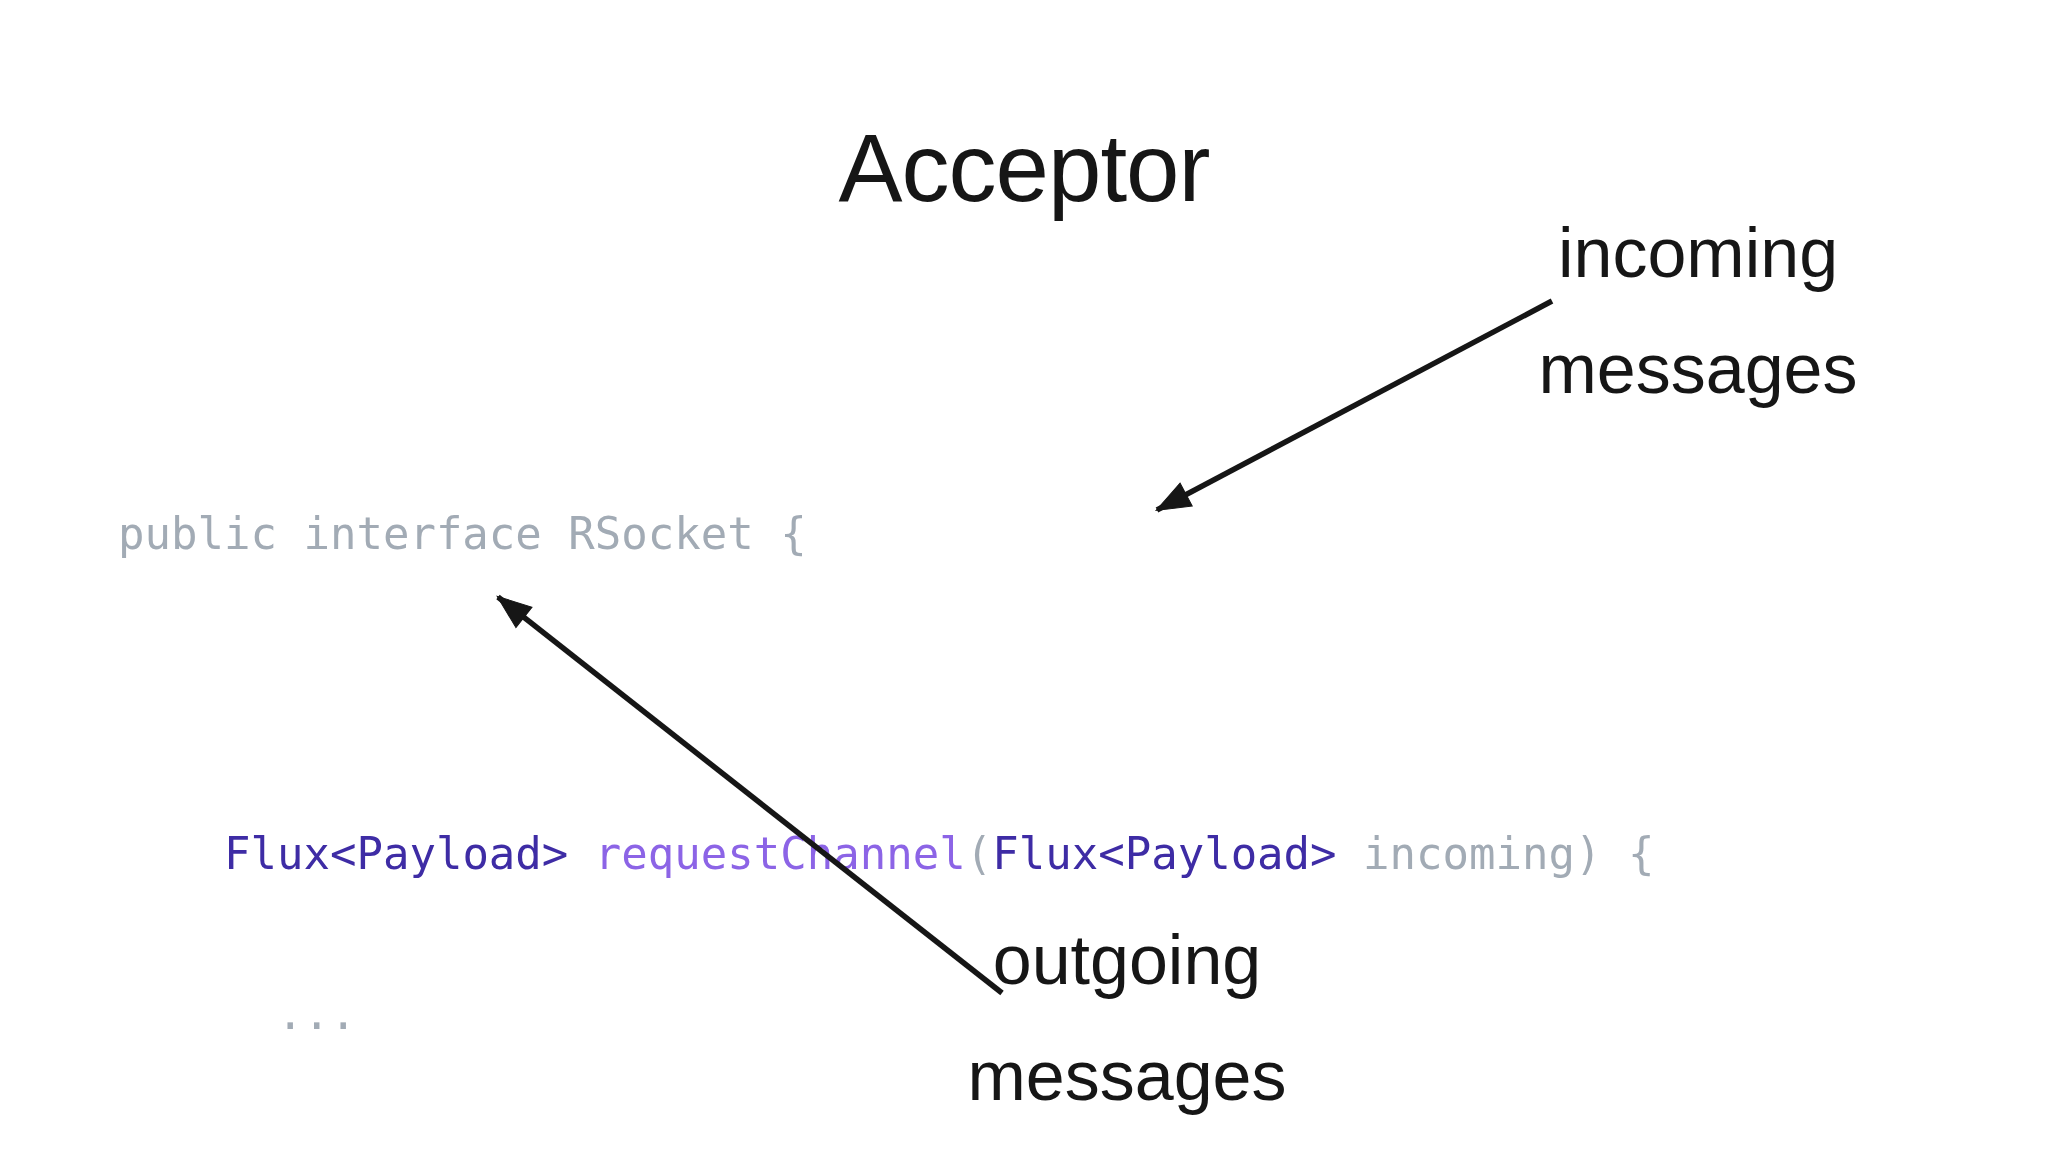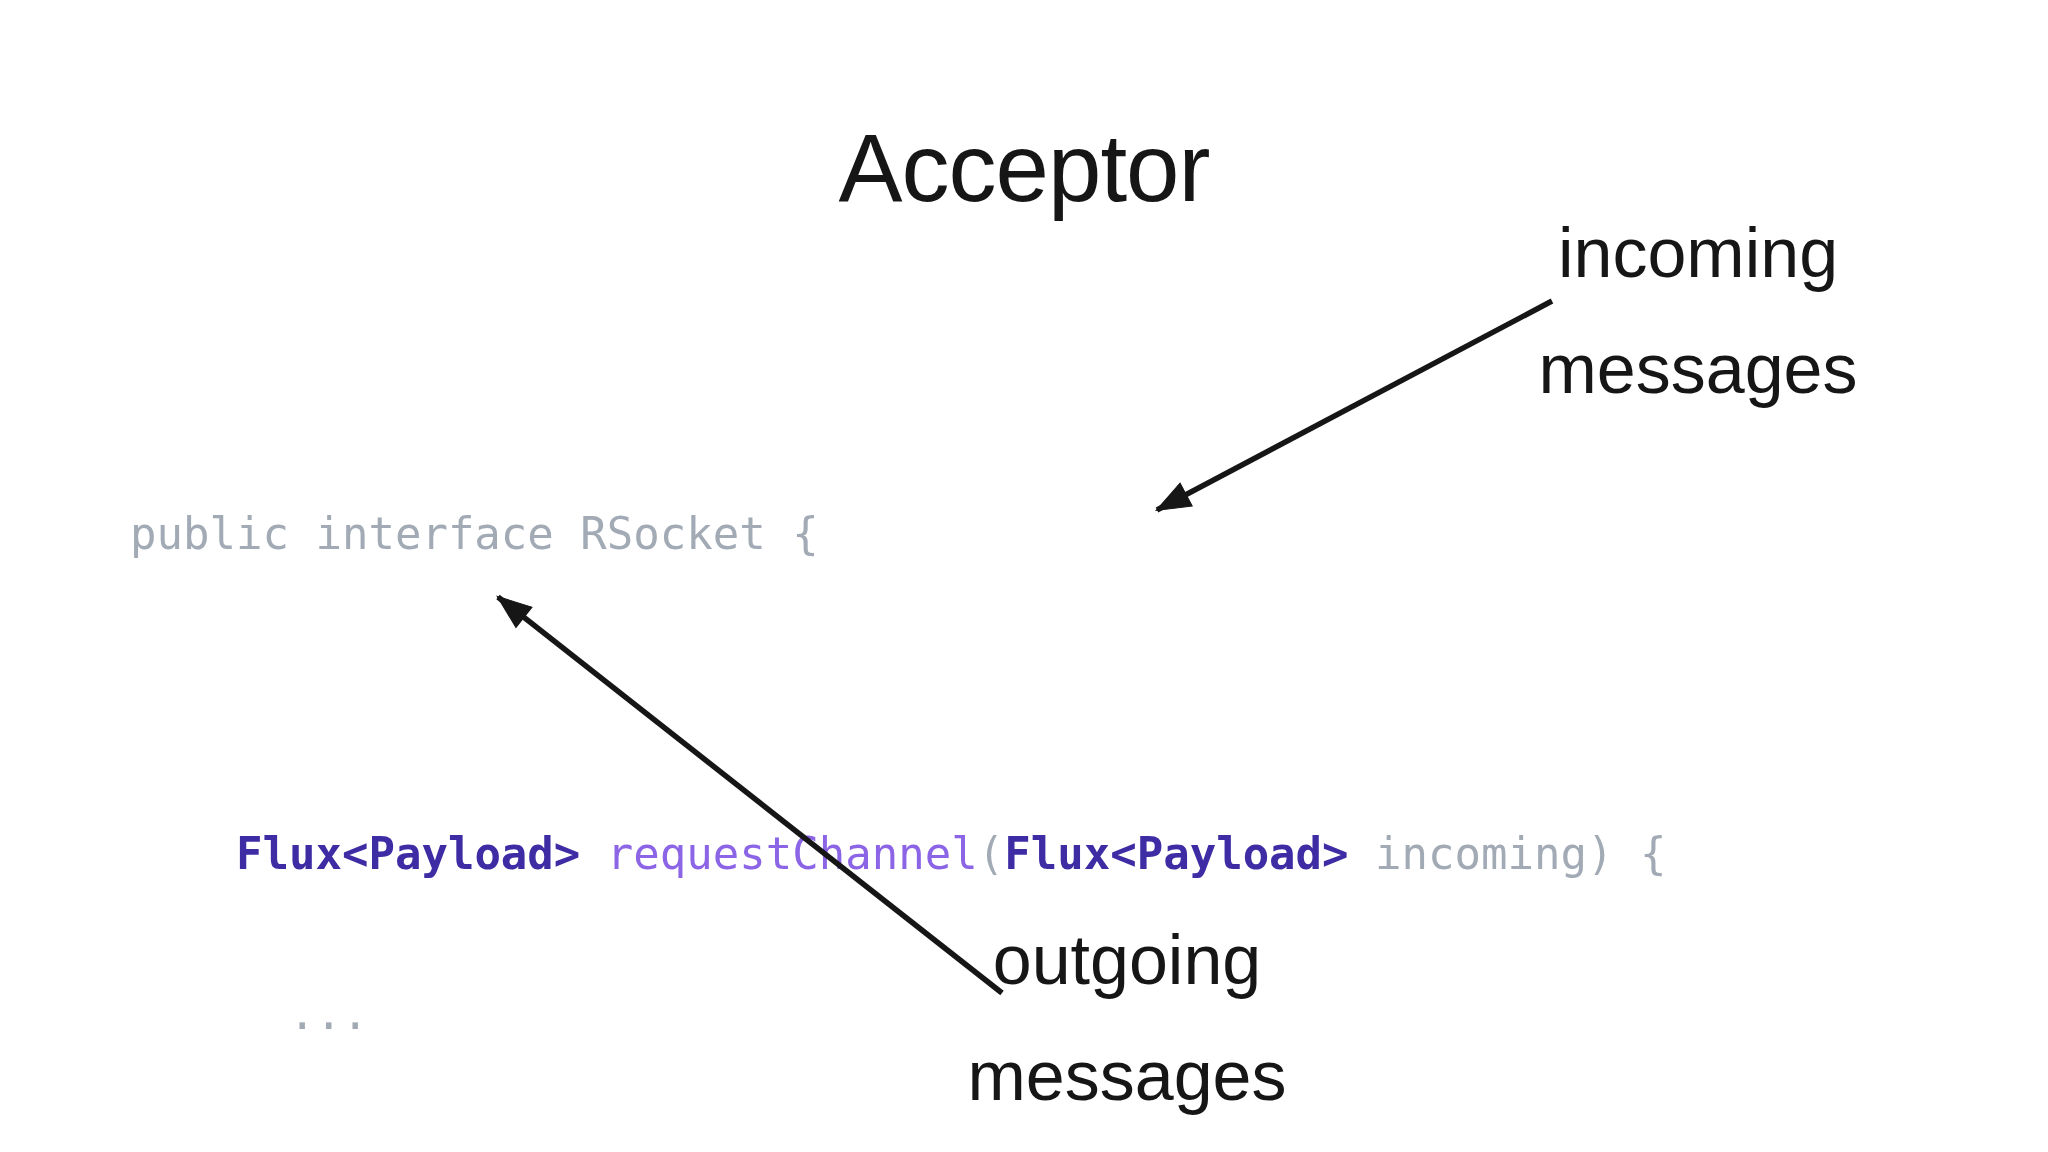--- a/index.html
+++ b/index.html
@@ -35,23 +35,22 @@
     top:403px;left:118px;
     font-family:"DejaVu Sans Mono","Liberation Mono",monospace;
     font-size:44px;
     color:var(--code-gray);
     white-space:pre;
   }
   .code-line{
     display:block;
     height:58px;
     line-height:58px;
-    margin-left:12px;
   }
-  .t-type{color:var(--code-type-purple);font-weight:bold;}
+  .t-type{color:var(--code-type-purple);}
   .t-method{color:var(--code-method-purple);}
   .t-gray{color:var(--code-gray);}
   .annotation{
     position:absolute;
     width:500px;
     text-align:center;
     font-size:70px;
     line-height:116px;
     color:var(--text);
   }

